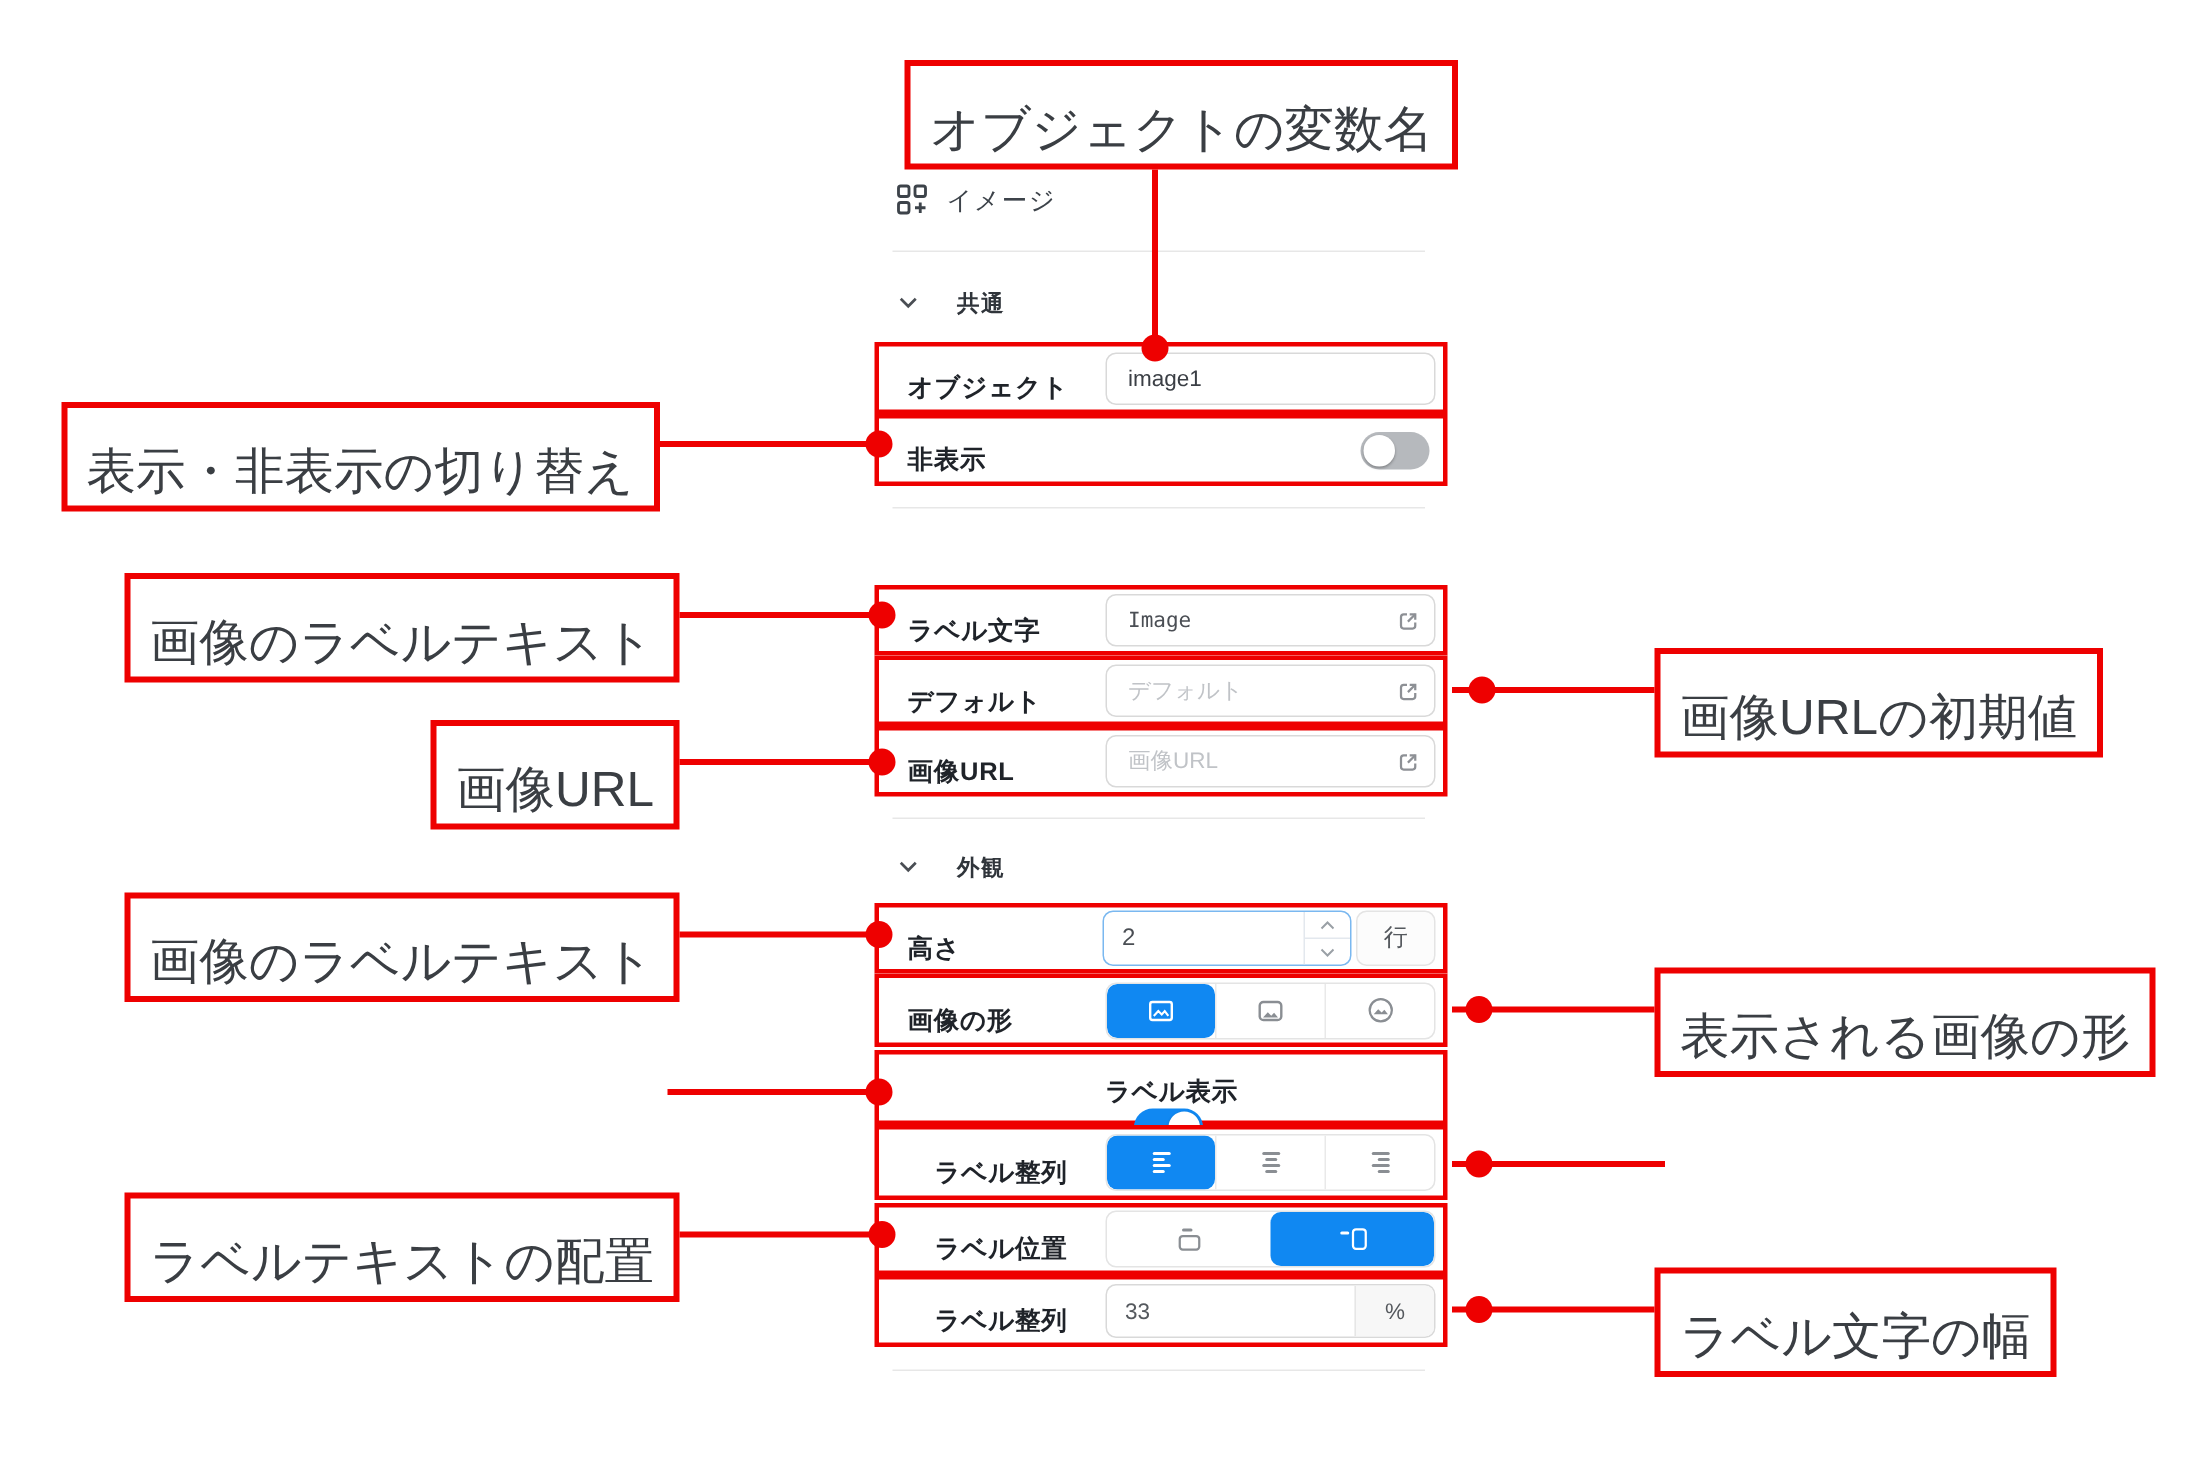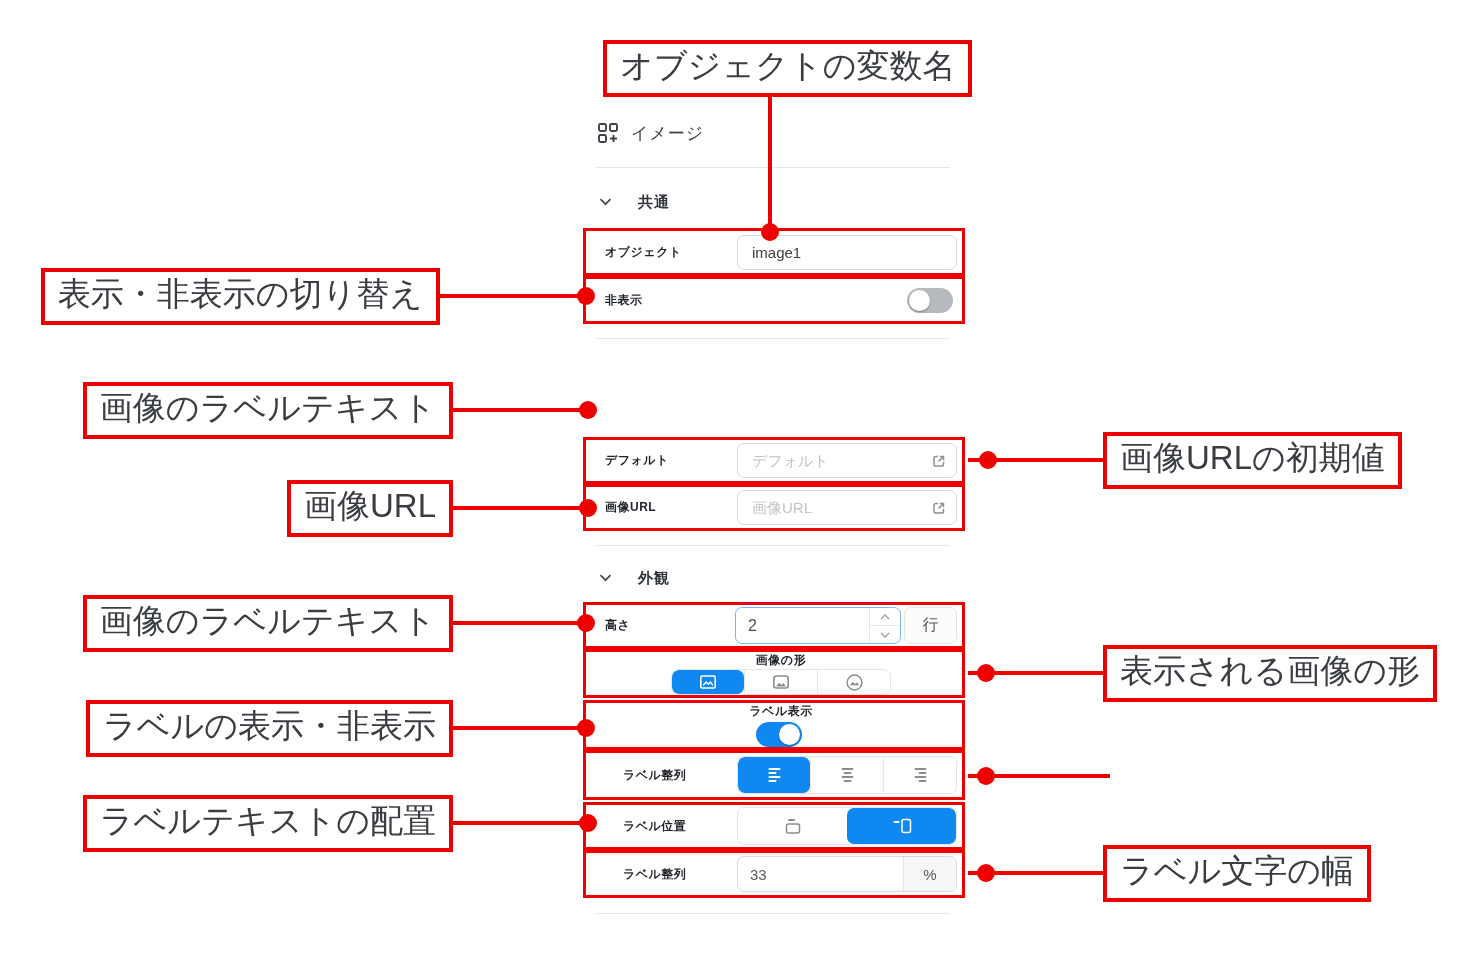--- a/index.html
+++ b/index.html
@@ -14,21 +14,21 @@
 
   .section-head{position:absolute;left:599px;width:340px;height:24px;
                 display:flex;align-items:center;gap:26px;}
   .section-label{font-size:15px;font-weight:bold;color:#30353b;letter-spacing:1px;}
   .chev{display:flex;align-items:center;}
 
   .row{position:absolute;left:583px;width:382px;box-sizing:border-box;
        border:3px solid var(--red);background:#fff;
        display:flex;align-items:center;justify-content:space-between;
        padding:0 5px 0 19px;}
-  .row .flabel{font-size:12px;font-weight:bold;color:#1f2329;letter-spacing:.5px;white-space:nowrap;}
+  .row .flabel{font-size:17px;font-weight:bold;color:#1f2329;letter-spacing:.5px;white-space:nowrap;margin-top:13px;}
   .row.indent{padding-left:37px;}
 
   .tinput{width:220px;height:35px;box-sizing:border-box;border:1px solid #d9d9d9;border-radius:7px;
           background:#fff;display:flex;align-items:center;padding:0 8px 0 12px;gap:6px;}
   .tinput input{flex:1;min-width:0;border:none;outline:none;background:transparent;
                 font-size:15px;color:#3b3f45;font-family:"Liberation Sans",sans-serif;}
   .tinput input.mono{font-family:"DejaVu Sans Mono",monospace;font-size:14px;color:#4a4e54;}
   .tinput input::placeholder{color:#c0c3c7;}
   .linkicon{flex:0 0 auto;display:flex;align-items:center;color:#8d9095;}
 
@@ -59,22 +59,22 @@
   .seg.sel{background:var(--blue);color:#fff;border-radius:7px;border-left:none;}
 
   .unitgroup{width:220px;height:36px;box-sizing:border-box;border:1px solid #d9d9d9;border-radius:7px;
              background:#fff;display:flex;overflow:hidden;}
   .unitgroup input{flex:1;min-width:0;border:none;outline:none;background:transparent;
                    font-size:15px;color:#55595e;padding-left:12px;font-family:"Liberation Sans",sans-serif;}
   .unitcell{flex:0 0 52px;display:flex;align-items:center;justify-content:center;
             background:#f7f7f7;border-left:1px solid #e6e6e6;font-size:15px;color:#55595e;}
 
   
-  .ann{position:absolute;height:57px;box-sizing:border-box;border:4px solid var(--red);background:#fff;
-       display:flex;align-items:flex-start;padding:0 13px;font-size:33px;color:#3a3e43;
+  .ann{position:absolute;height:73px;box-sizing:border-box;border:4px solid var(--red);background:#fff;
+       display:flex;align-items:flex-end;padding:0 13px;font-size:33px;color:#3a3e43;
        white-space:nowrap;z-index:5;}
   .hline{position:absolute;height:4px;background:var(--red);z-index:3;}
   .vline{position:absolute;width:4px;background:var(--red);z-index:3;}
   .dot{position:absolute;width:18px;height:18px;border-radius:50%;background:var(--red);z-index:4;}
 </style>
 </head>
 <body>
 
 <div class="stage" style="--red:#ee0000;--blue:#1088f2;">
 
@@ -110,20 +110,33 @@
   <div class="row" style="top:276px;height:48px;">
     <span class="flabel">非表示</span>
     <div class="toggle off">
         <span class="knob"></span>
       </div>
   </div>
 
   <div class="divider" style="top:338px;"></div>
 
 
+  <div class="row" style="top:390px;height:47px;">
+    <span class="flabel">ラベル文字</span>
+    <div class="tinput">
+      <input type="text" class="mono" value="Image" style="">
+      <span class="linkicon">
+        <svg width="18" height="18" viewBox="0 0 18 18" fill="none" stroke="currentColor" stroke-width="1.5">
+          <path d="M8 4.5H5.8C4.8 4.5 4 5.3 4 6.3v5.9c0 1 .8 1.8 1.8 1.8h5.9c1 0 1.8-.8 1.8-1.8V10"></path>
+          <path d="M9.8 4.5h3.7v3.7"></path>
+            <path d="M13.5 4.5L8.6 9.4"></path>
+        </svg>
+      </span>
+    </div>
+  </div>
 
   <div class="row" style="top:437px;height:47px;">
     <span class="flabel">デフォルト</span>
     <div class="tinput">
       <input type="text" placeholder="デフォルト" style="">
       <span class="linkicon">
         <svg width="18" height="18" viewBox="0 0 18 18" fill="none" stroke="currentColor" stroke-width="1.5">
           <path d="M8 4.5H5.8C4.8 4.5 4 5.3 4 6.3v5.9c0 1 .8 1.8 1.8 1.8h5.9c1 0 1.8-.8 1.8-1.8V10"></path>
           <path d="M9.8 4.5h3.7v3.7"></path>
             <path d="M13.5 4.5L8.6 9.4"></path>
@@ -172,21 +185,21 @@
             <svg width="10" height="6" viewBox="0 0 10 6" fill="none">
                 <path d="M1 1l4 4 4-4" stroke="#9aa0a6" stroke-width="1.3"></path>
               </svg>
           </span>
         </span>
       </div>
       <div class="unitpill">行</div>
     </div>
   </div>
 
-  <div class="row" style="top:649px;height:49px;flex-direction:column;">
+  <div class="row" style="top:649px;height:49px;">
     <span class="flabel">画像の形</span>
     <div class="seggroup">
       <span class="seg sel">
         <svg width="18" height="18" viewBox="0 0 18 18" fill="none" stroke="currentColor">
           <rect x="1.8" y="3" width="14.4" height="12" rx="1.5" stroke-width="1.6"></rect>
           <path d="M4.2 12.3l3-3.3 2.3 2.3 2-2.2 2.4 3.2" stroke-width="1.4"></path>
         </svg>
       </span>
       <span class="seg">
         <svg width="18" height="18" viewBox="0 0 18 18" fill="none">
@@ -306,23 +319,20 @@
   </div>
   <div class="ann" style="right:1021px;top:480px;">
     <span>画像URL</span>
   </div>
   <div class="ann" style="right:1021px;top:595px;">
     <span>画像のラベルテキスト</span>
   </div>
   <div class="ann" style="left:1103px;top:645px;">
     <span>表示される画像の形</span>
   </div>
-  <div class="ann" style="right:1021px;top:700px;">
-    <span>ラベルの表示・非表示</span>
-  </div>
   <div class="ann" style="right:1021px;top:795px;">
     <span>ラベルテキストの配置</span>
   </div>
   <div class="ann" style="left:1103px;top:845px;">
     <span>ラベル文字の幅</span>
   </div>
 
 </div>
 
 </body></html>

